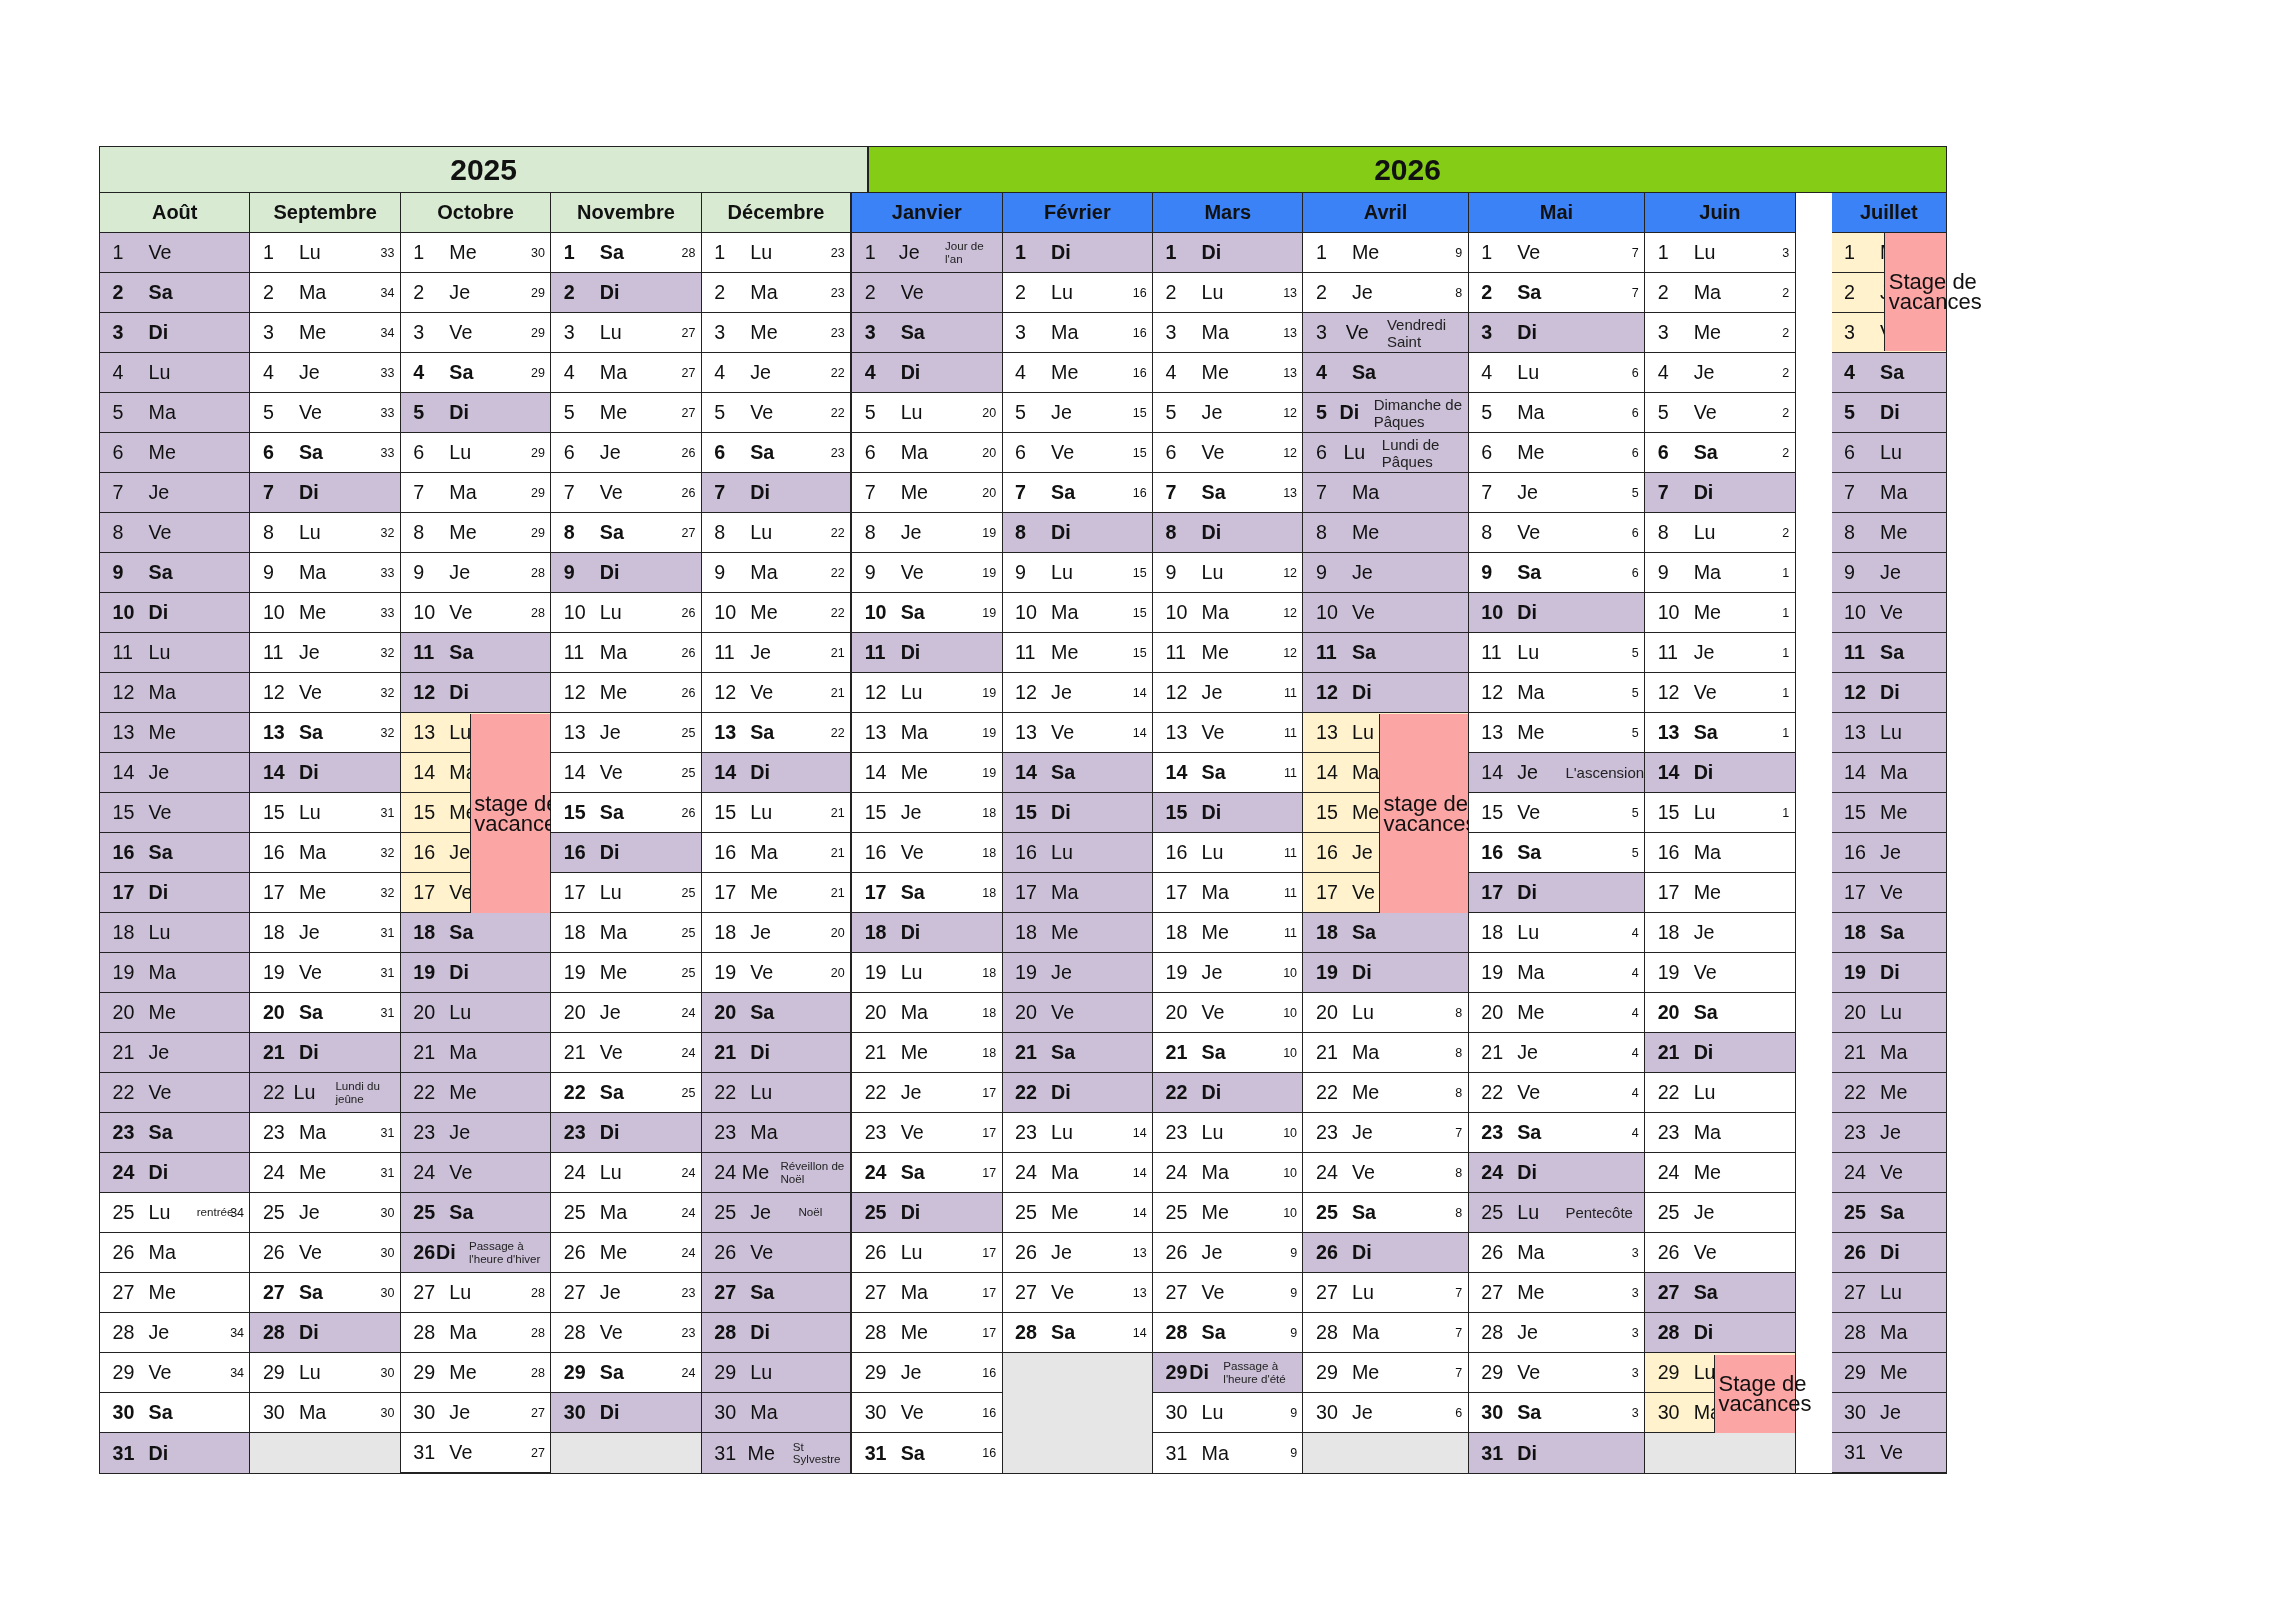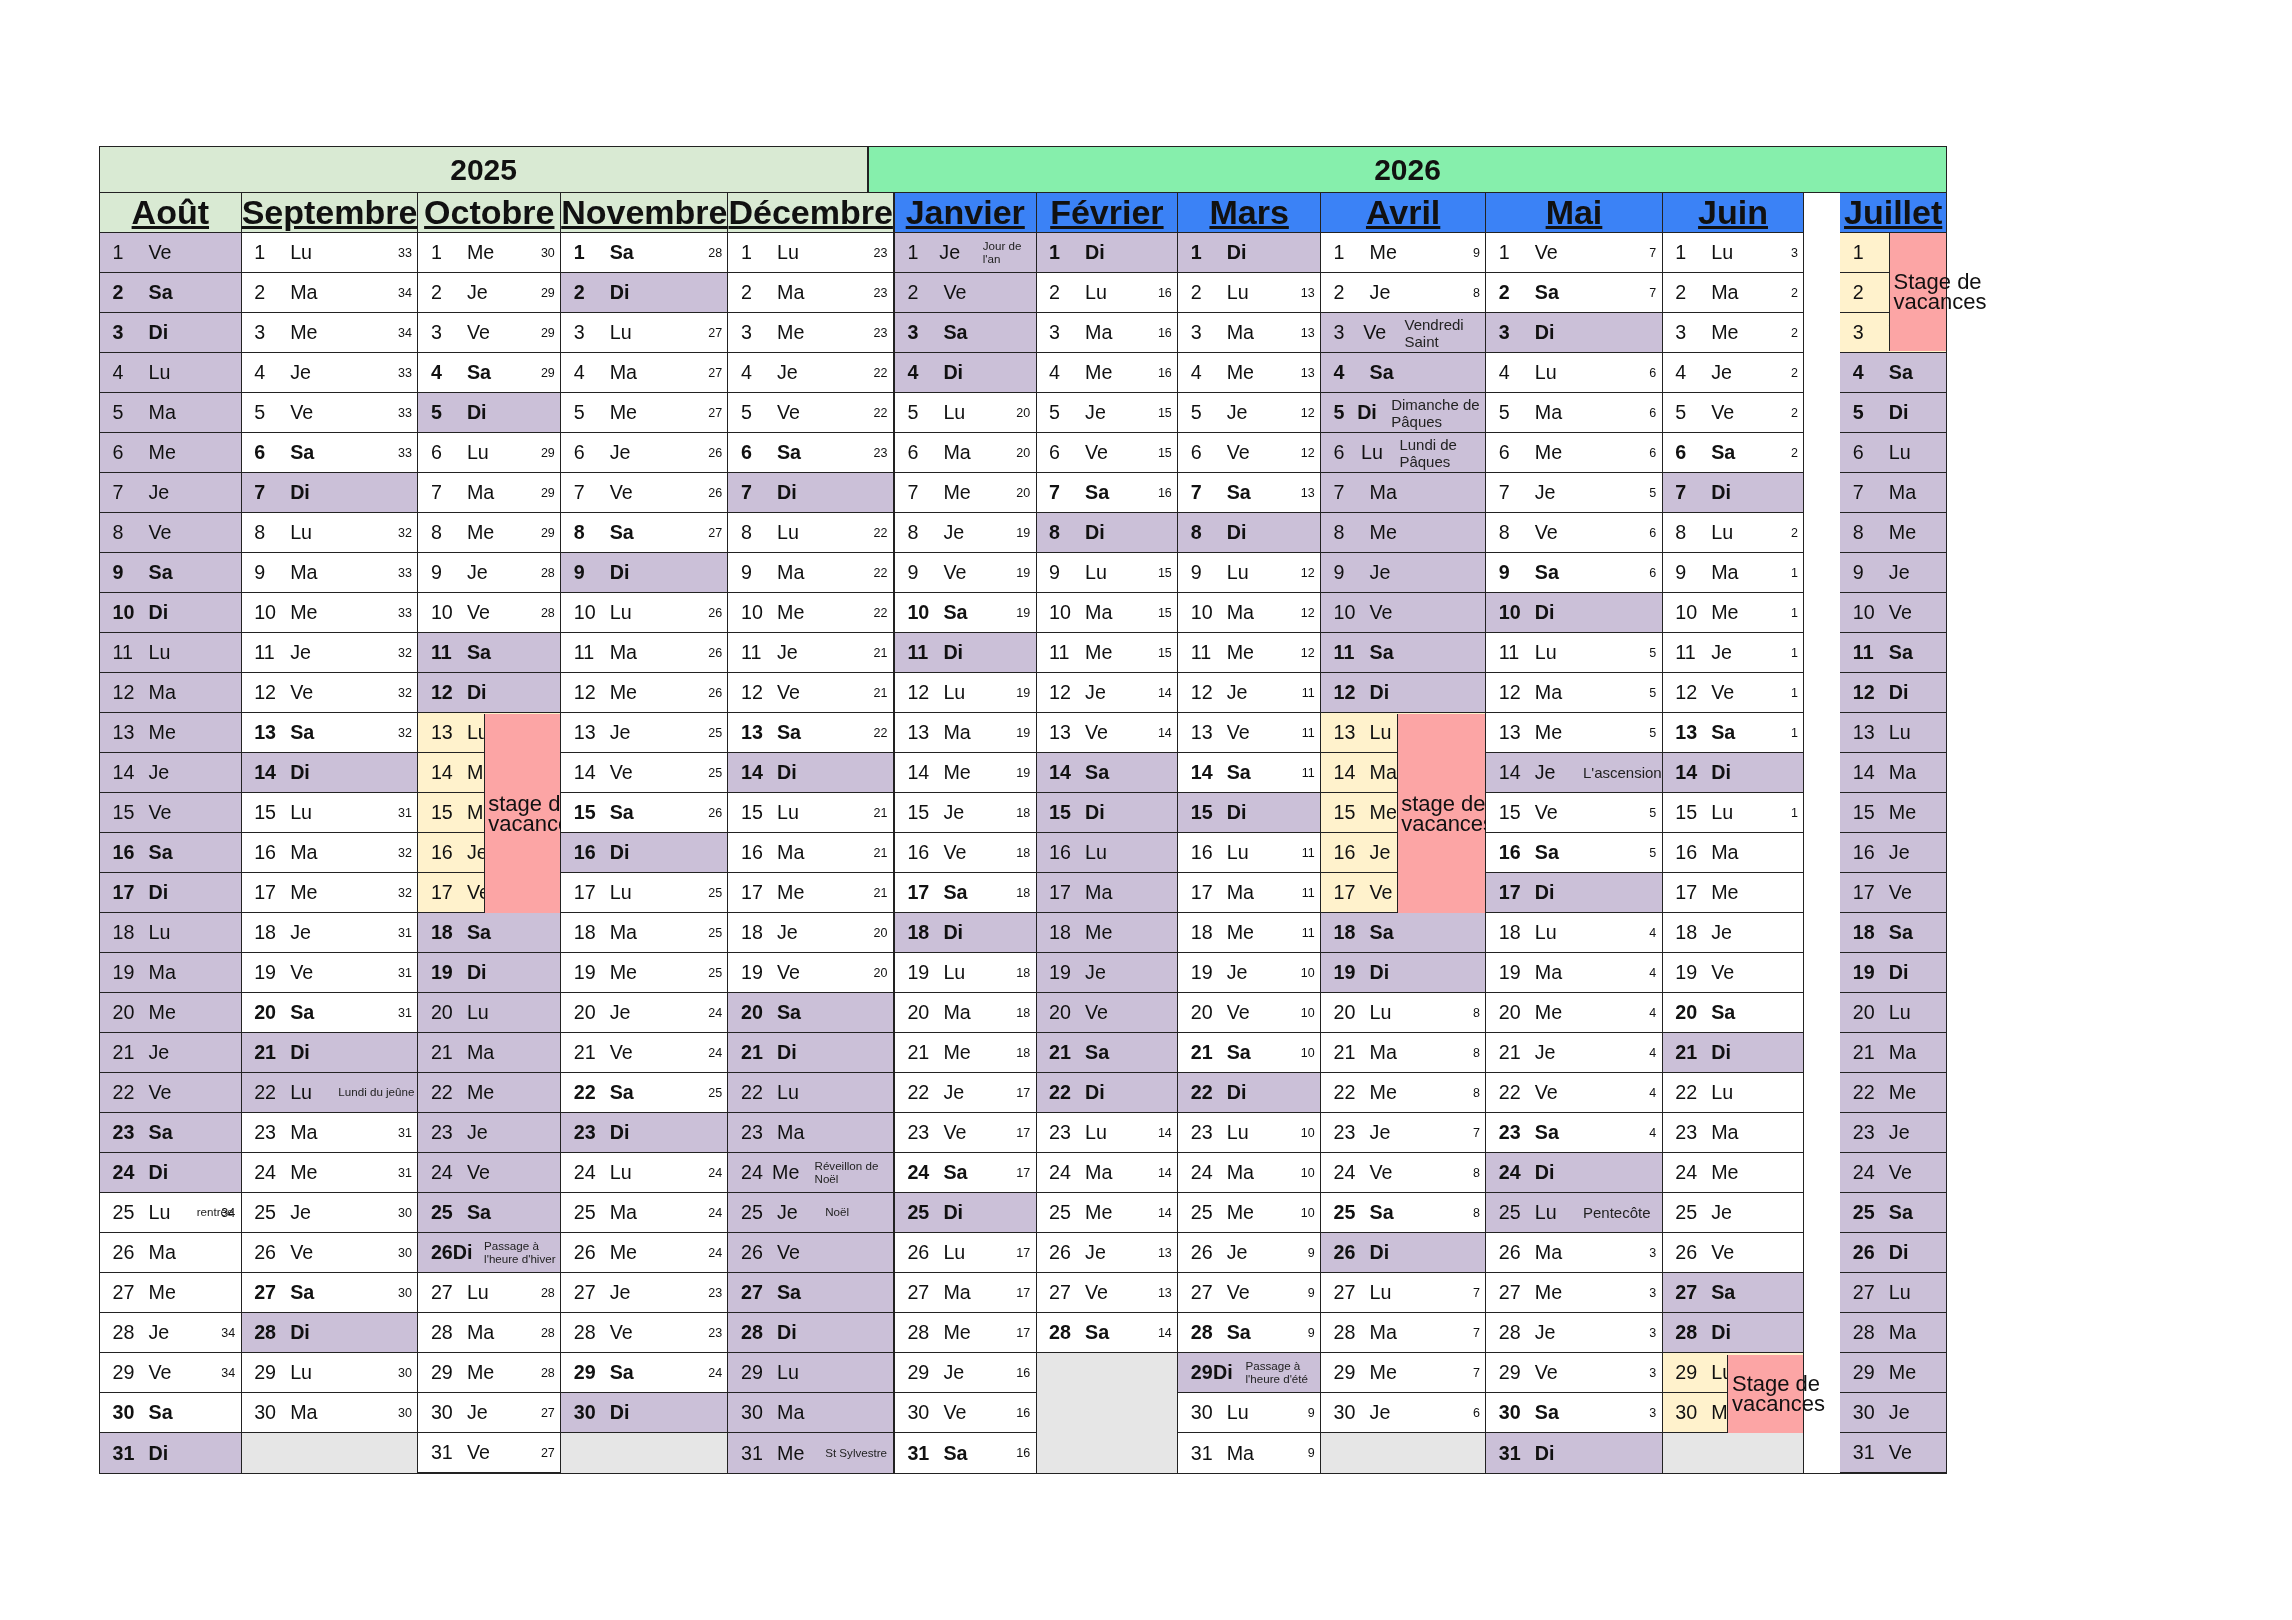--- a/index.html
+++ b/index.html
@@ -1,26 +1,26 @@
 <!DOCTYPE html>
 <html style="font-size:14.3px"><head>
 <meta charset="utf-8">
 <style>
   html, body { margin: 0; padding: 0; background: #ffffff; }
   body { width: 2293px; height: 1620px; position: relative; font-family: "Liberation Sans", sans-serif; color: #111; }
   .cal { position: absolute; left: 99px; top: 146px; width: 1848px; border: 1.8px solid #222; box-sizing: border-box; }
   .years { display: grid; grid-template-columns: 5fr 7fr; border-bottom: 1.8px solid #222; }
   .year { height: 45px; display: flex; align-items: center; justify-content: center; font-weight: bold; font-size: 30px; }
   .y2025 { background: #d9ead3; border-right: 2.7px solid #222; }
-  .y2026 { background: #86efac; }
+  .y2026 { background: #84cc16; }
   .months { display: grid; grid-template-columns: repeat(12, 1fr); }
   .col { border-right: 1.8px solid #222; position: relative; }
   .col:last-child { border-right: none; padding-left: 36px; }
   .col.sep { border-right: 2.7px solid #222; }
-  .mhead { height: 39px; display: flex; align-items: center; justify-content: center; font-weight: bold; font-size: 34px; border-bottom: 1.8px solid #222; text-decoration: underline; }
+  .mhead { height: 39px; display: flex; align-items: center; justify-content: center; font-weight: bold; font-size: 20px; border-bottom: 1.8px solid #222; }
   .g2025 .mhead { background: #d9ead3; }
   .g2026 .mhead { background: #3b82f6; }
   .day { height: 40px; box-sizing: border-box; border-bottom: 1.8px solid #222; display: flex; align-items: center; position: relative; font-size: 19.7px; background: #fff; }
   .day:last-child { border-bottom: none; }
   .day.hol { background: #cbc0d8; }
   .day.stage { background: #fff2cc; }
   .day.empty { background: #e6e6e6; border-bottom-color: #e6e6e6; }
   .num { width: 36px; padding-left: 12.5px; box-sizing: content-box; }
   .dow { width: 41px; }
   .b { font-weight: bold; }

